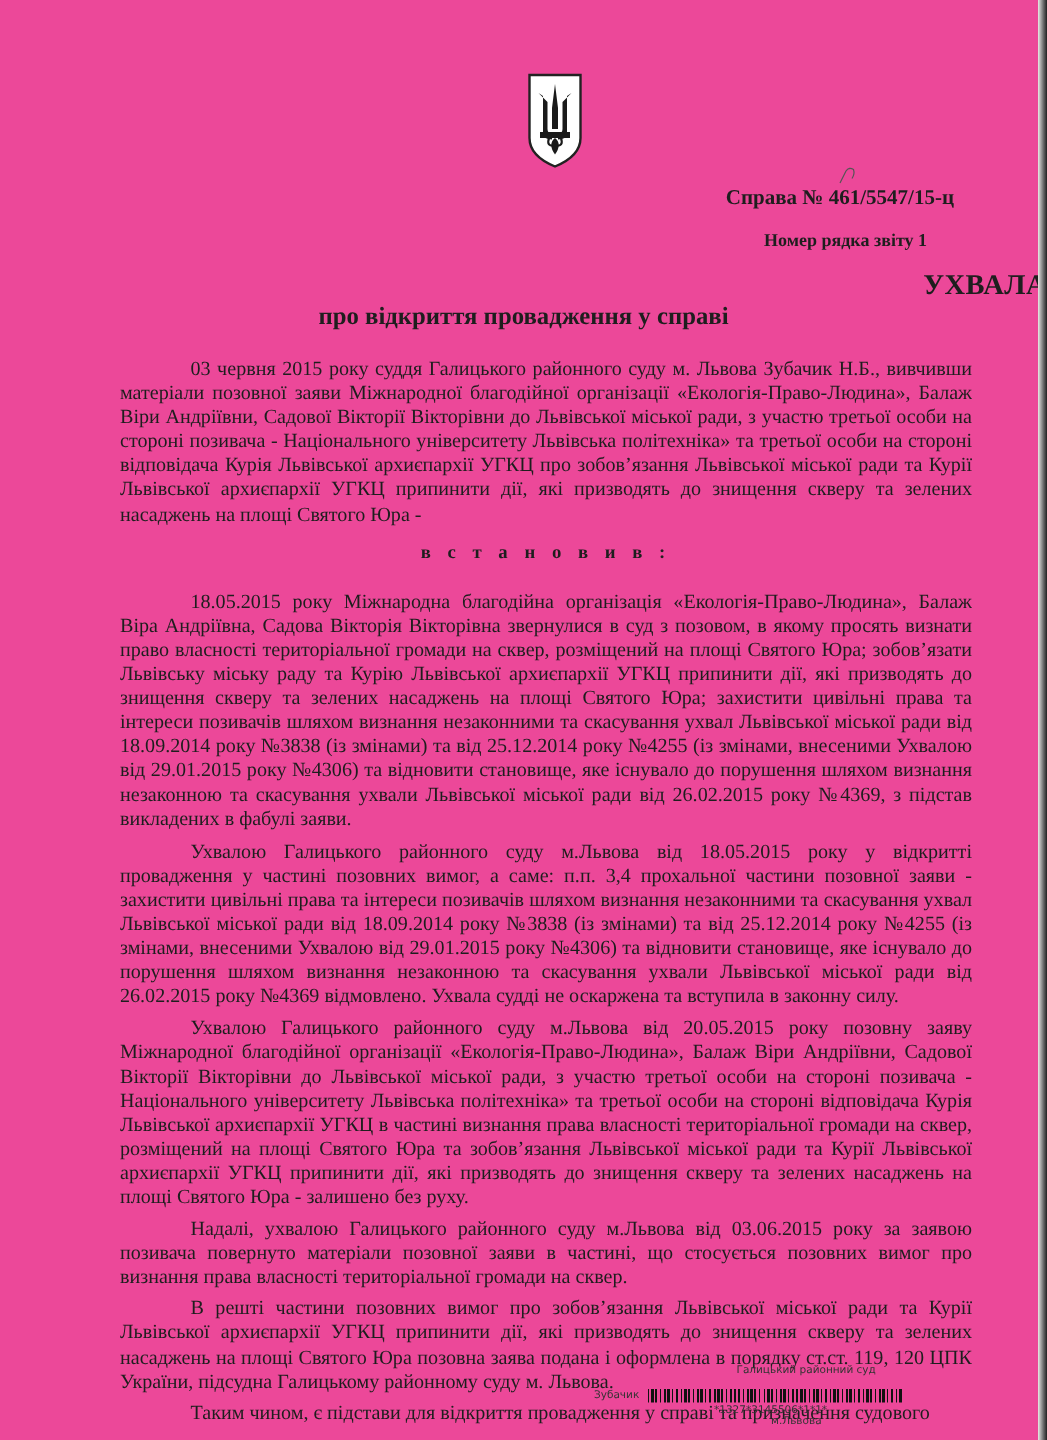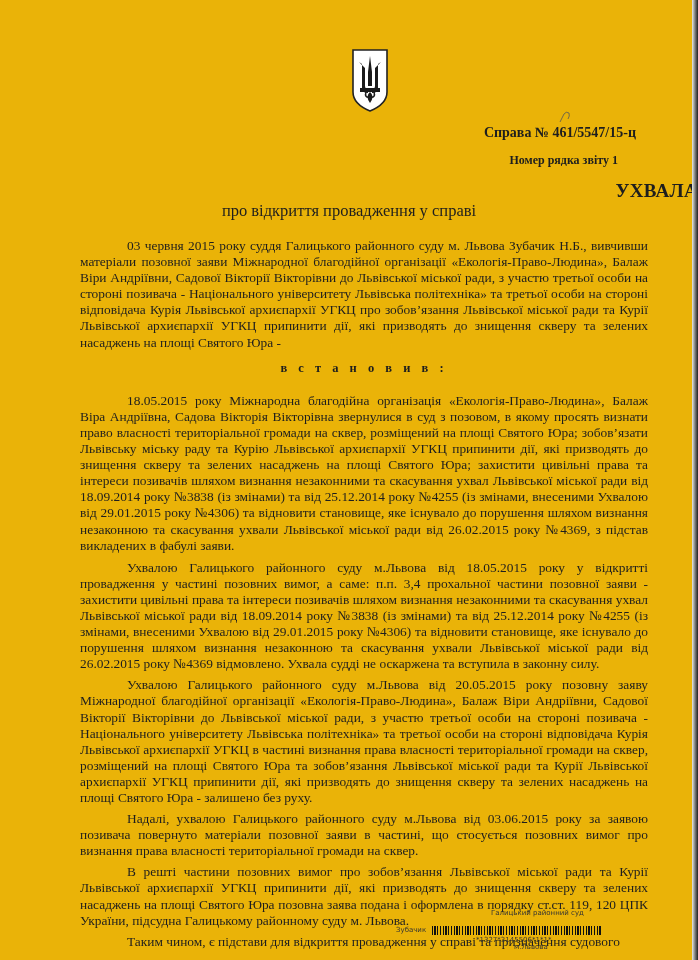--- a/index.html
+++ b/index.html
@@ -1,25 +1,25 @@
 <!DOCTYPE html>
 <html><head>
 <meta charset="utf-8">
 <style>
   * { box-sizing: border-box; margin: 0; padding: 0; }
   html, body { width: 698px; height: 960px; overflow: hidden; background: #fdfdfb; }
   body { position: relative; font-family: "Liberation Serif", serif; color: #1e1e1e; }
-  .page { position: absolute; left: 0; top: 0; width: 698px; height: 960px; background: #eab308; }
+  .page { position: absolute; left: 0; top: 0; width: 698px; height: 960px; background: #ec4899; }
   .right-edge { position: absolute; right: 0; top: 0; width: 6px; height: 960px; background: linear-gradient(to right, #e9e9e6, #6b6b6b 60%, #202020); }
   .coat { position: absolute; left: 351px; top: 48px; width: 38px; height: 65px; }
   .case-no { position: absolute; right: 62px; top: 125px; font-size: 14px; font-weight: bold; }
   .case-hook { position: absolute; left: 558px; top: 110px; width: 14px; height: 14px; }
   .row-no { position: absolute; right: 80px; top: 153px; font-size: 12px; font-weight: bold; }
   .title { position: absolute; left: 0; width: 698px; top: 180px; text-align: right; font-size: 19px; font-weight: bold; letter-spacing: 0.3px; }
-  .subtitle { position: absolute; left: 0; width: 698px; top: 201px; text-align: center; font-size: 16.5px; font-weight: normal; }
+  .subtitle { position: absolute; left: 0; width: 698px; top: 201px; text-align: center; font-size: 16.5px; font-weight: bold; }
   .body { position: absolute; left: 80px; width: 568px; top: 238px; font-size: 13.4px; line-height: 16.1px; text-align: justify; }
   .body p { text-indent: 47px; }
   .body p.first { text-indent: 47px; }
   .established { text-align: center; letter-spacing: 4px; font-size: 12.5px; text-indent: 0 !important; margin: 9px 0 17px 0; font-weight: bold; }
   .stamp { position: absolute; left: 396px; top: 909px; width: 210px; font-family: "DejaVu Sans", sans-serif; color: #333; }
   .stamp-court { position: absolute; left: 95px; top: 0; font-size: 7px; white-space: nowrap; }
   .stamp-city { position: absolute; left: 118px; top: 9px; font-size: 7px; white-space: nowrap; margin-top: 25px; }
   .stamp-judge { position: absolute; left: 0; top: 17px; font-size: 7px; white-space: nowrap; }
   .barcode { position: absolute; left: 36px; top: 17px; width: 170px; height: 9px;
     background: repeating-linear-gradient(90deg, #111 0 1px, transparent 1px 2px, #111 2px 4px, transparent 4px 5px, #111 5px 6px, transparent 6px 8px, #111 8px 9px, transparent 9px 11px); }

